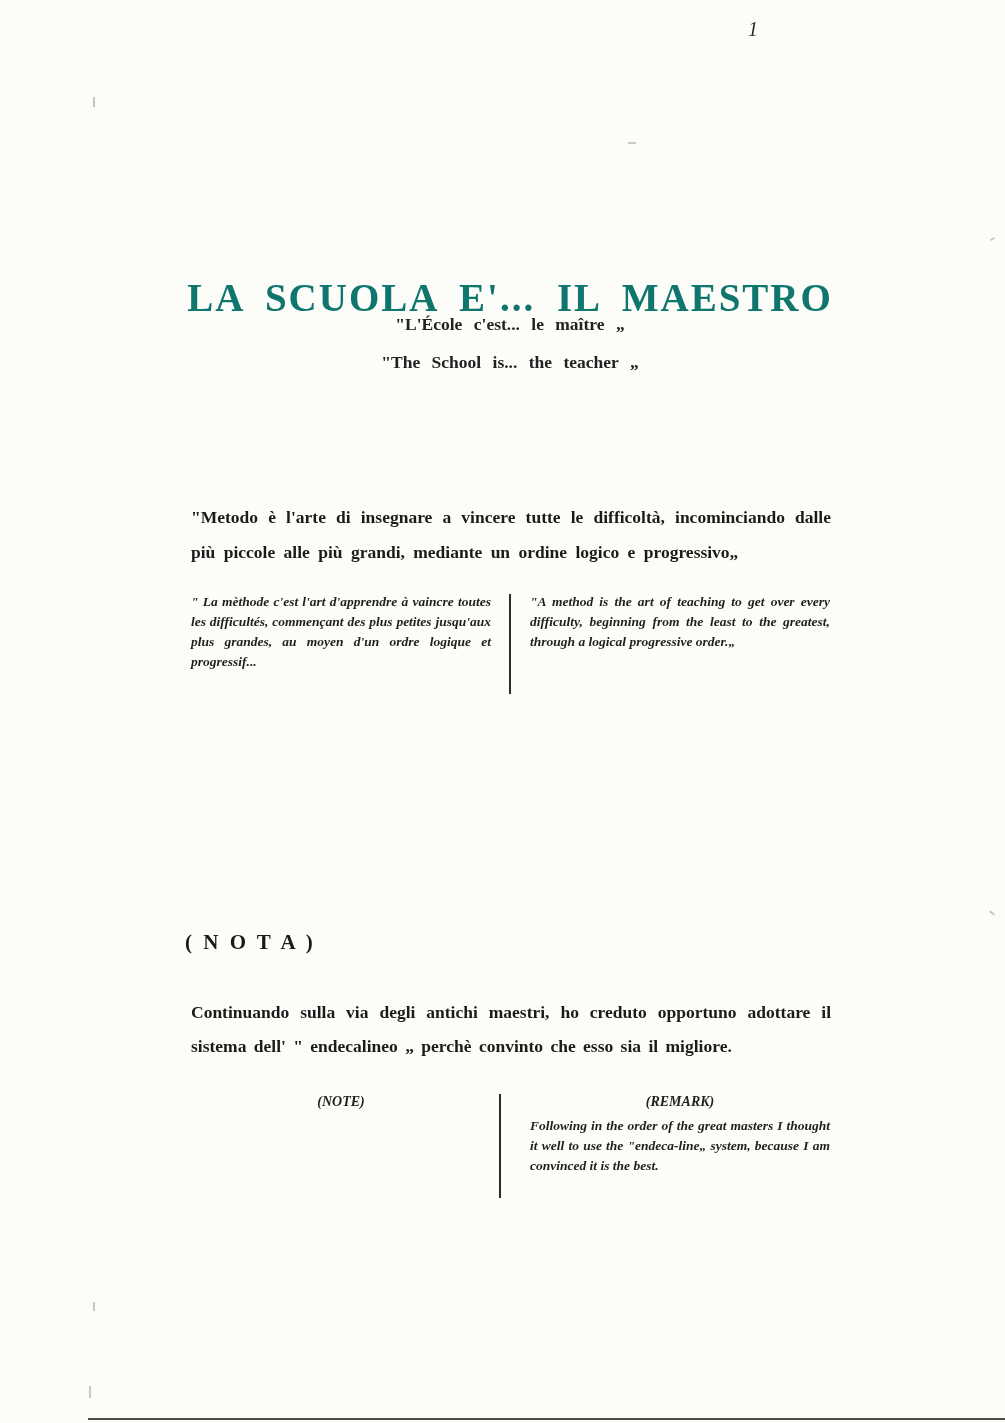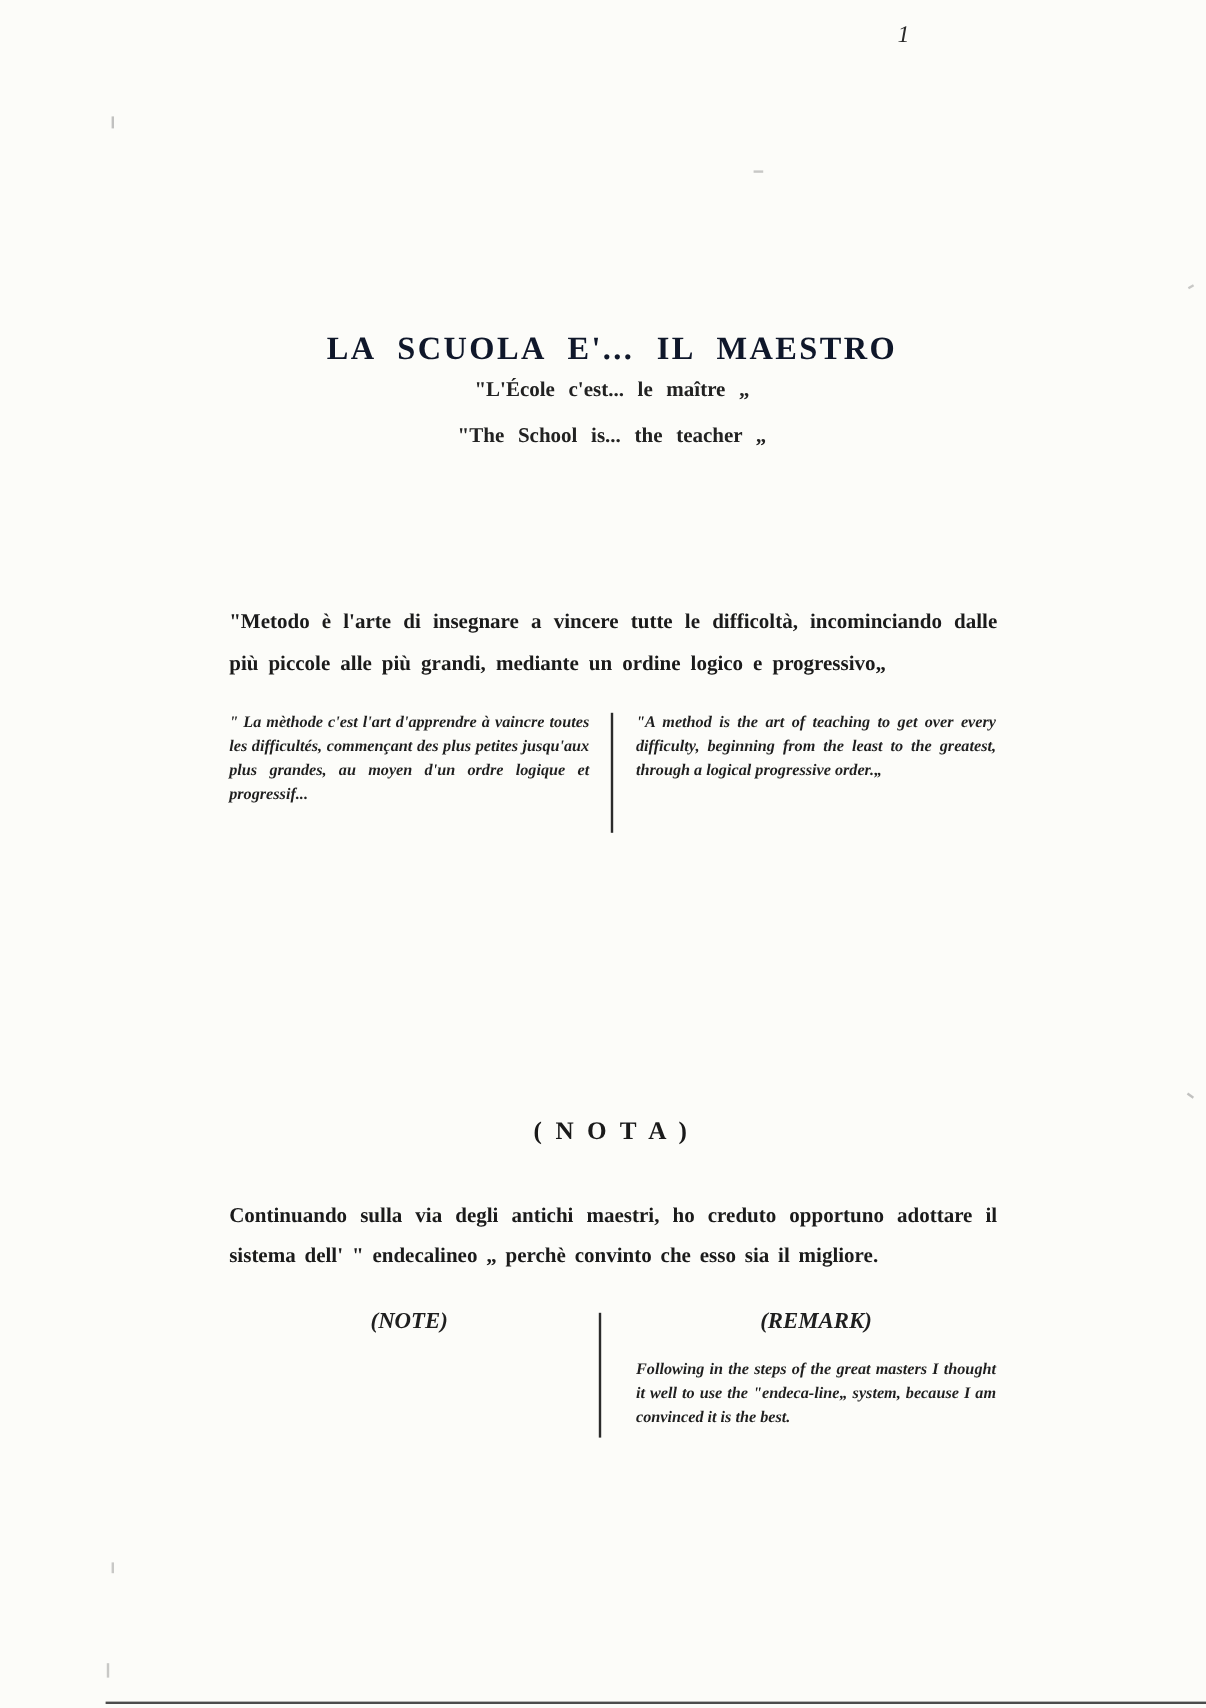--- a/index.html
+++ b/index.html
@@ -20,25 +20,25 @@
   }
   .content {
     position: absolute;
     left: 185px; top: 0;
     width: 650px; height: 1423px;
   }
   .title {
     position: absolute;
     top: 275px; left: 0; width: 100%;
     text-align: center;
-    font-size: 27px;
+    font-size: 39px;
     font-weight: bold;
     letter-spacing: 2px;
     word-spacing: 10px;
-    color: #0f172a;
+    color: #0f766e;
   }
   .subtitle {
     position: absolute;
     left: 0; width: 100%;
     text-align: center;
     font-size: 17.5px;
     font-weight: bold;
     word-spacing: 7px;
     color: #222;
   }
@@ -73,27 +73,26 @@
     position: absolute; top: 2px;
     width: 2px; height: 100px;
     background: #2b2b2b;
   }
   .motto-cols .divider { left: 324px; }
   .note-cols .divider { left: 314px; height: 104px; }
   .col-heading {
     text-align: center;
     font-style: italic;
     font-weight: bold;
-    font-size: 19px;
-    margin-bottom: 19px;
+    font-size: 14px;
+    margin-bottom: 4px;
   }
   .nota-heading {
     position: absolute;
     top: 930px; left: 0; width: 100%;
-    text-align: center;
     font-size: 21px;
     font-weight: 600;
     letter-spacing: 3px;
     color: #1a1a1a;
   }
   .nota-it {
     position: absolute;
     top: 995px; left: 6px; width: 640px;
     font-size: 17.5px;
     font-weight: bold;
@@ -141,21 +140,21 @@
 
   <p class="nota-it">Continuando sulla via degli antichi maestri, ho creduto opportuno adottare il sistema dell' " endecalineo „ perchè convinto che esso sia il migliore.</p>
 
   <div class="cols note-cols">
     <div class="col col-left">
       <div class="col-heading">(NOTE)</div>
     </div>
     <div class="divider"></div>
     <div class="col col-right">
       <div class="col-heading">(REMARK)</div>
-      <div>Following in the steps of the great masters I thought it well to use the "endeca-line„ system, because I am convinced it is the best.</div>
+      <div>Following in the order of the great masters I thought it well to use the "endeca-line„ system, because I am convinced it is the best.</div>
     </div>
   </div>
 
 </div>
 
 <div class="speck s1"></div>
 <div class="speck s2"></div>
 <div class="speck s3"></div>
 <div class="speck s4"></div>
 <div class="speck s5"></div>

